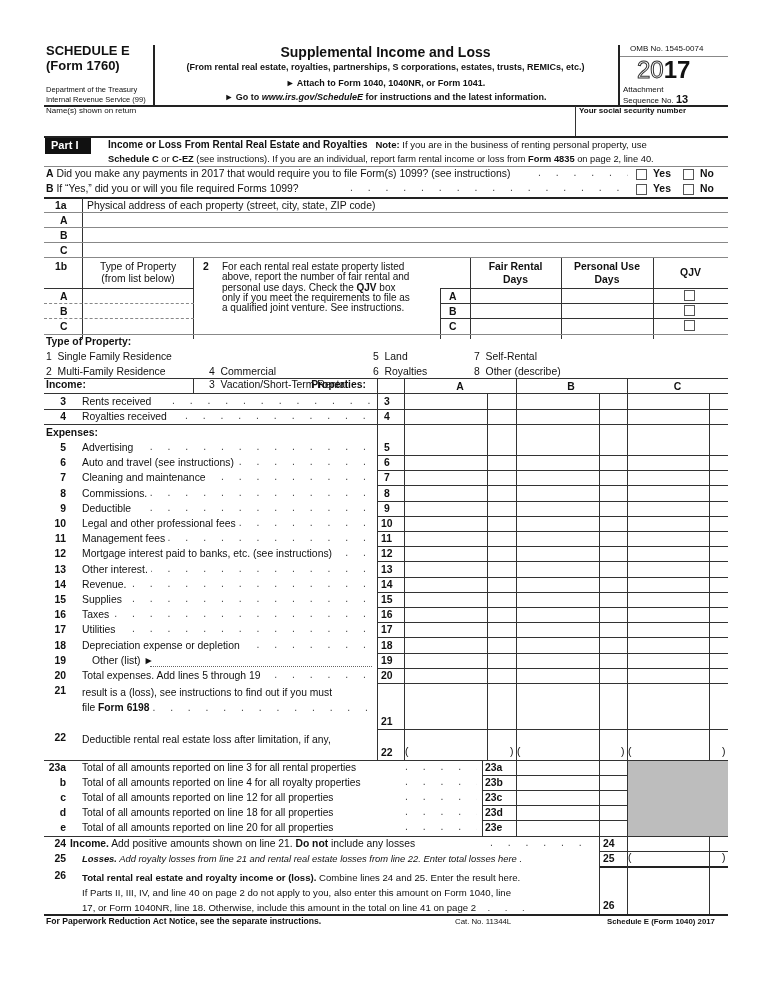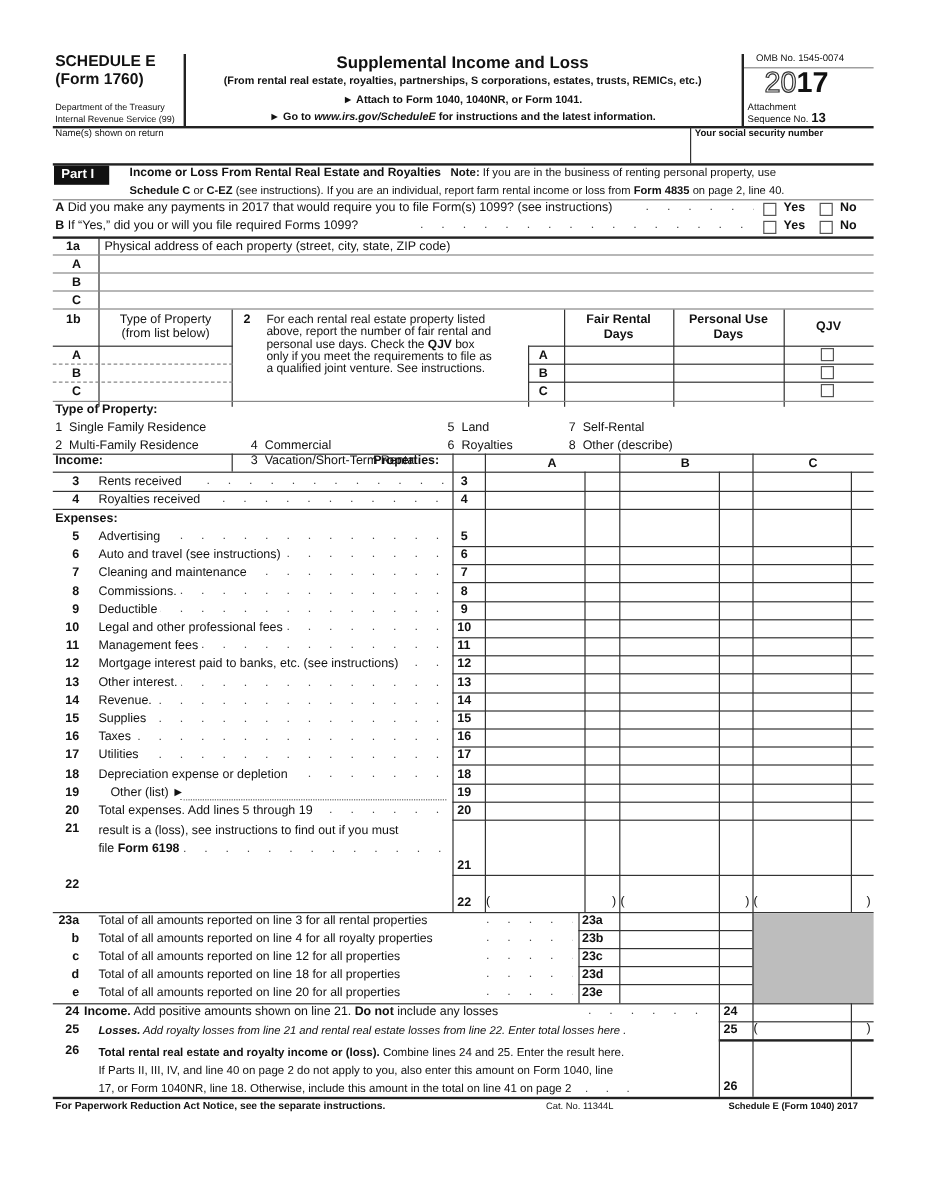--- a/index.html
+++ b/index.html
@@ -396,20 +396,21 @@
   <div class="boxnum" style="left:381px;top:716px;">21</div>
   <input class="field" style="left: 406px; top: 683px; width: 108px; height: 45px;">
   <input class="field" style="left: 518px; top: 683px; width: 108px; height: 45px;">
   <input class="field" style="left: 629px; top: 683px; width: 98px; height: 45px;">
 </div>
 <div class="hline" style="left:377px;width:351px;top:729px;"></div>
 
 <div>
   <div class="linenum" style="left:44px;width:22px;top:732px;">22</div>
   <div class="abs" style="left:82px;top:732px;line-height:15px;font-size:10.3px;white-space:nowrap;">
+    <div>Deductible rental real estate loss after limitation, if any,</div>
   </div>
   <div class="boxnum" style="left:381px;top:747px;">22</div>
   <span class="abs" style="left:405px;top:746px;">(</span>
   <span class="abs" style="left:510px;top:746px;">)</span>
   <span class="abs" style="left:517px;top:746px;">(</span>
   <span class="abs" style="left:621px;top:746px;">)</span>
   <span class="abs" style="left:628px;top:746px;">(</span>
   <span class="abs" style="left:722px;top:746px;">)</span>
   <input class="field" style="left: 410px; top: 744px; width: 98px; height: 14px;">
   <input class="field" style="left: 522px; top: 744px; width: 98px; height: 14px;">

